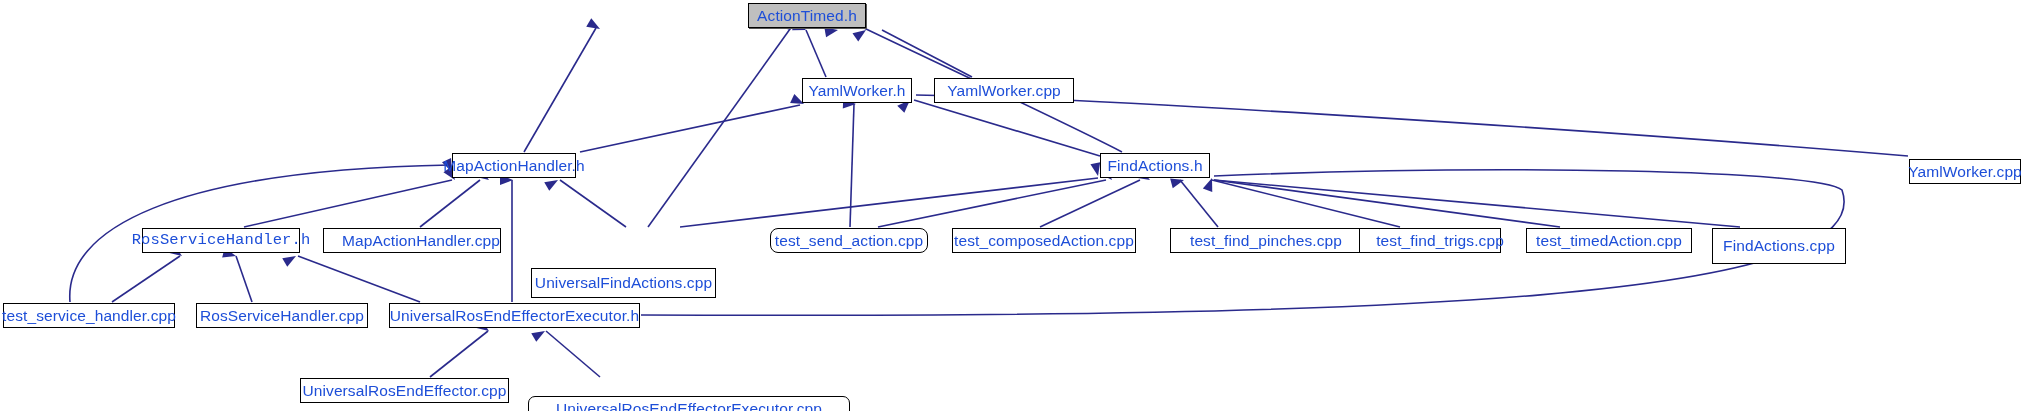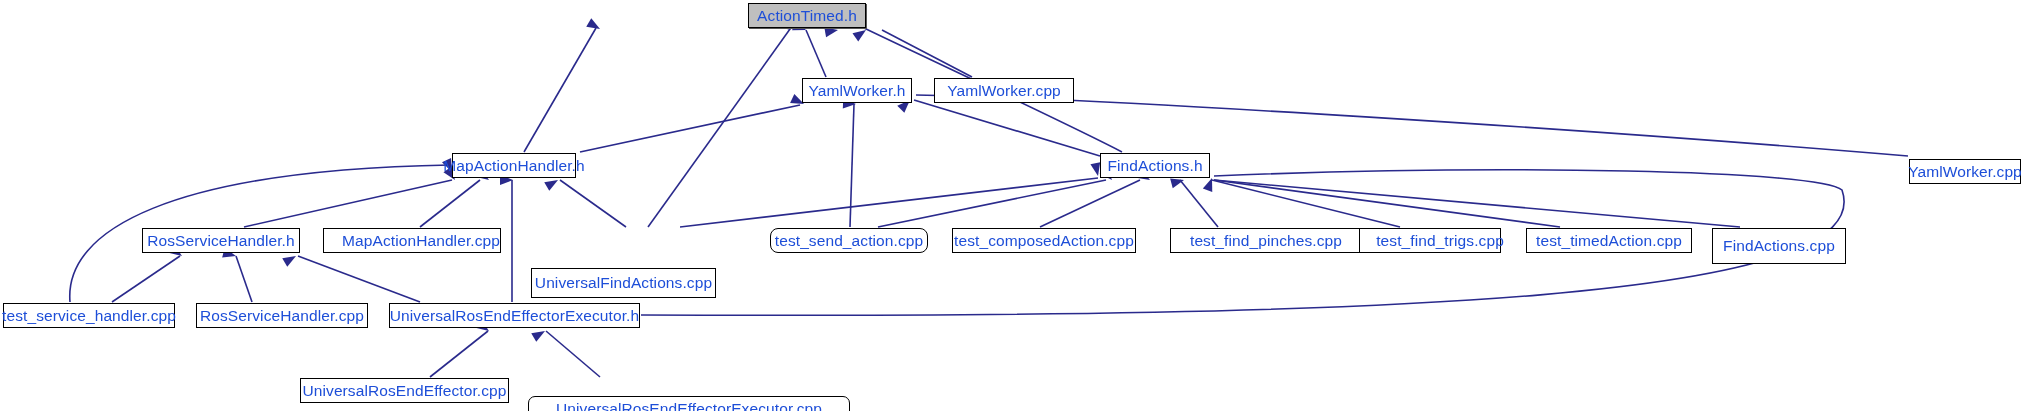--- a/index.html
+++ b/index.html
@@ -122,21 +122,21 @@
       </div>
       <div class="node" style="left: 452px; top: 153px; width: 124px; height: 25px;">
         <span class="node-label">MapActionHandler.h</span>
       </div>
       <div class="node" style="left: 1100px; top: 153px; width: 110px; height: 25px;">
         <span class="node-label">FindActions.h</span>
       </div>
       <div class="node" style="left: 1909px; top: 159px; width: 112px; height: 25px;">
         <span class="node-label">YamlWorker.cpp</span>
       </div>
-      <div class="node" style="left: 142px; top: 228px; width: 158px; height: 25px;">
+      <div class="node" style="left: 142px; top: 228px; width: 158px; height: 25px; font-family: Liberation Mono, monospace;">
         <span class="node-label">RosServiceHandler.h</span>
       </div>
       <div class="node" style="left: 323px; top: 228px; width: 178px; height: 25px; justify-content: flex-end;">
         <span class="node-label">MapActionHandler.cpp</span>
       </div>
       <div class="node" style="left: 531px; top: 228px; width: 185px; height: 30px; margin-top: 40px;">
         <span class="node-label">UniversalFindActions.cpp</span>
       </div>
       <div class="node" style="left: 770px; top: 228px; width: 158px; height: 25px; border-radius: 8px;">
         <span class="node-label">test_send_action.cpp</span>

